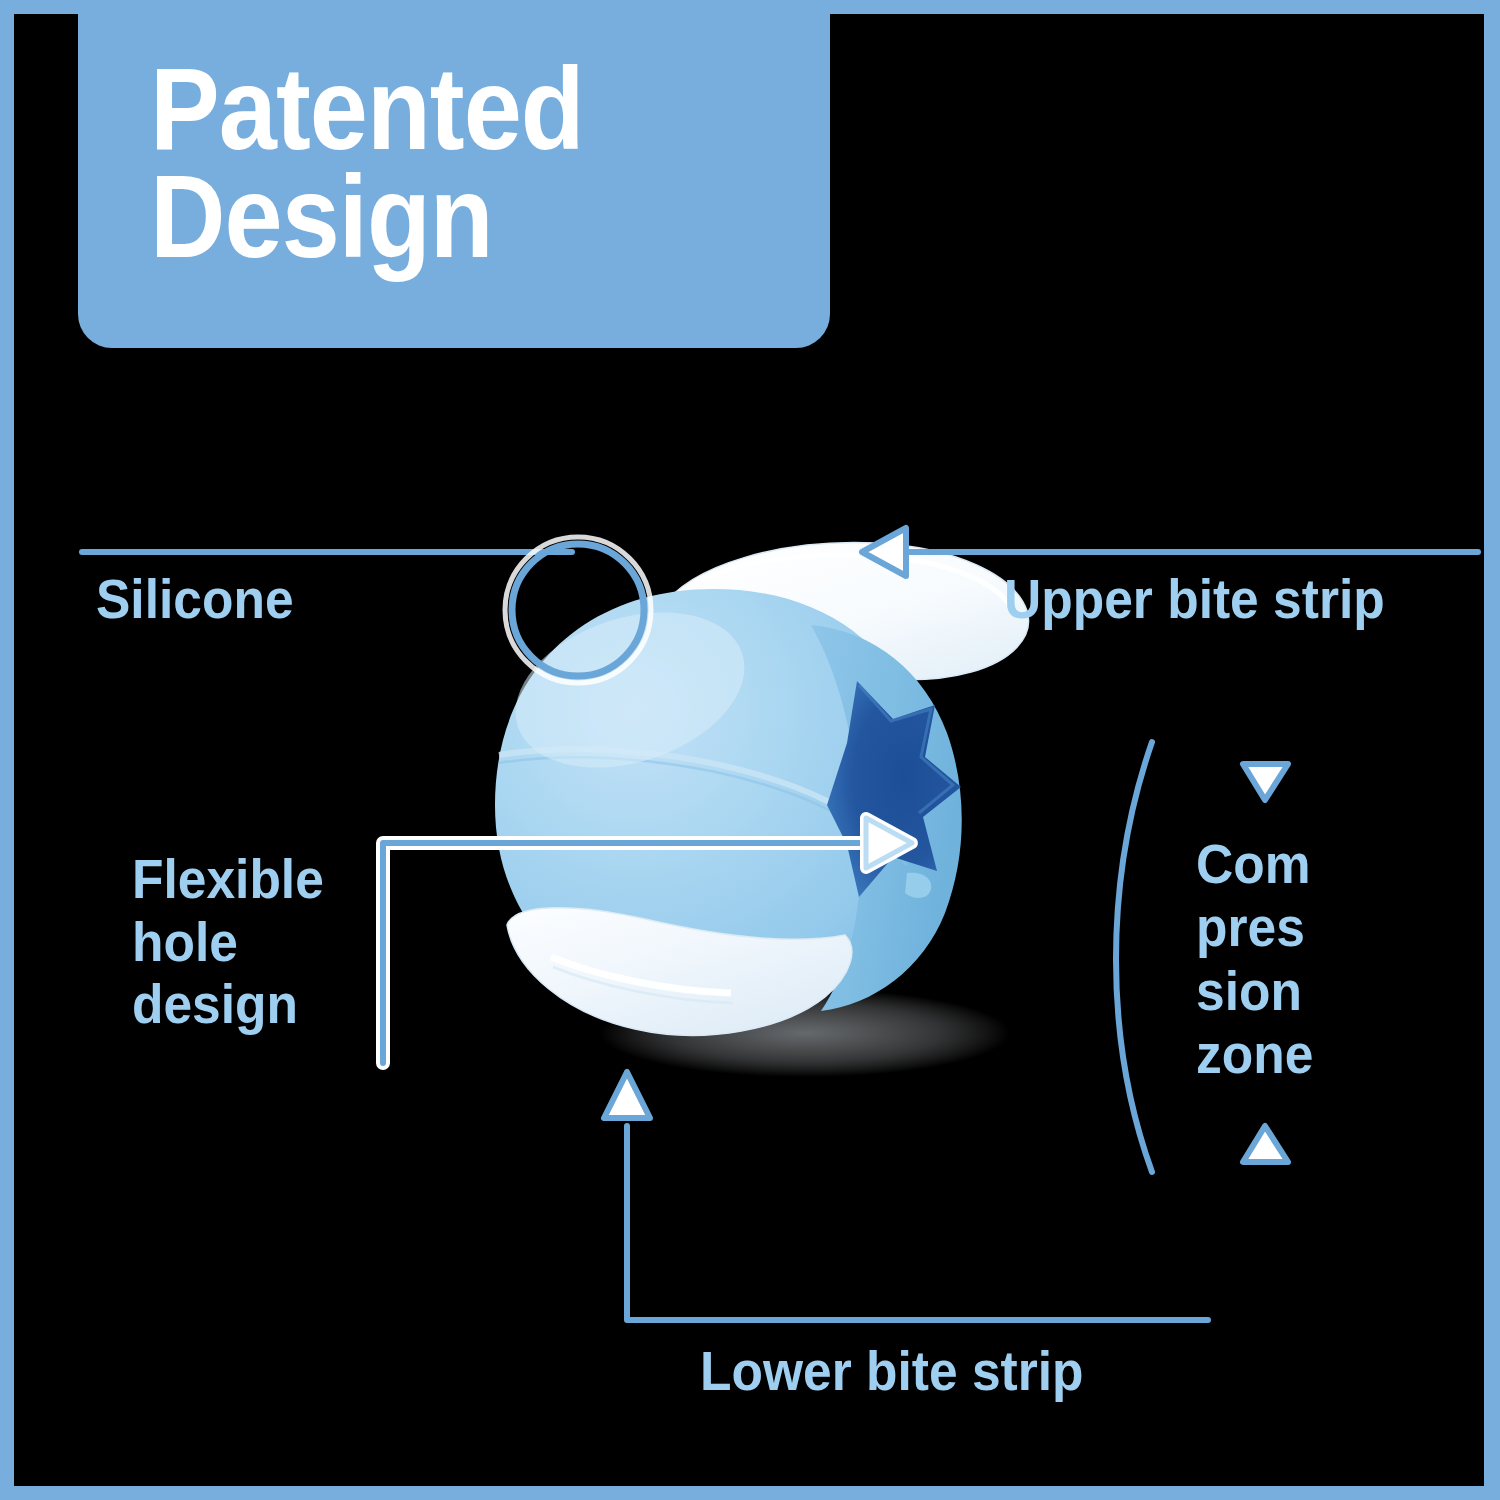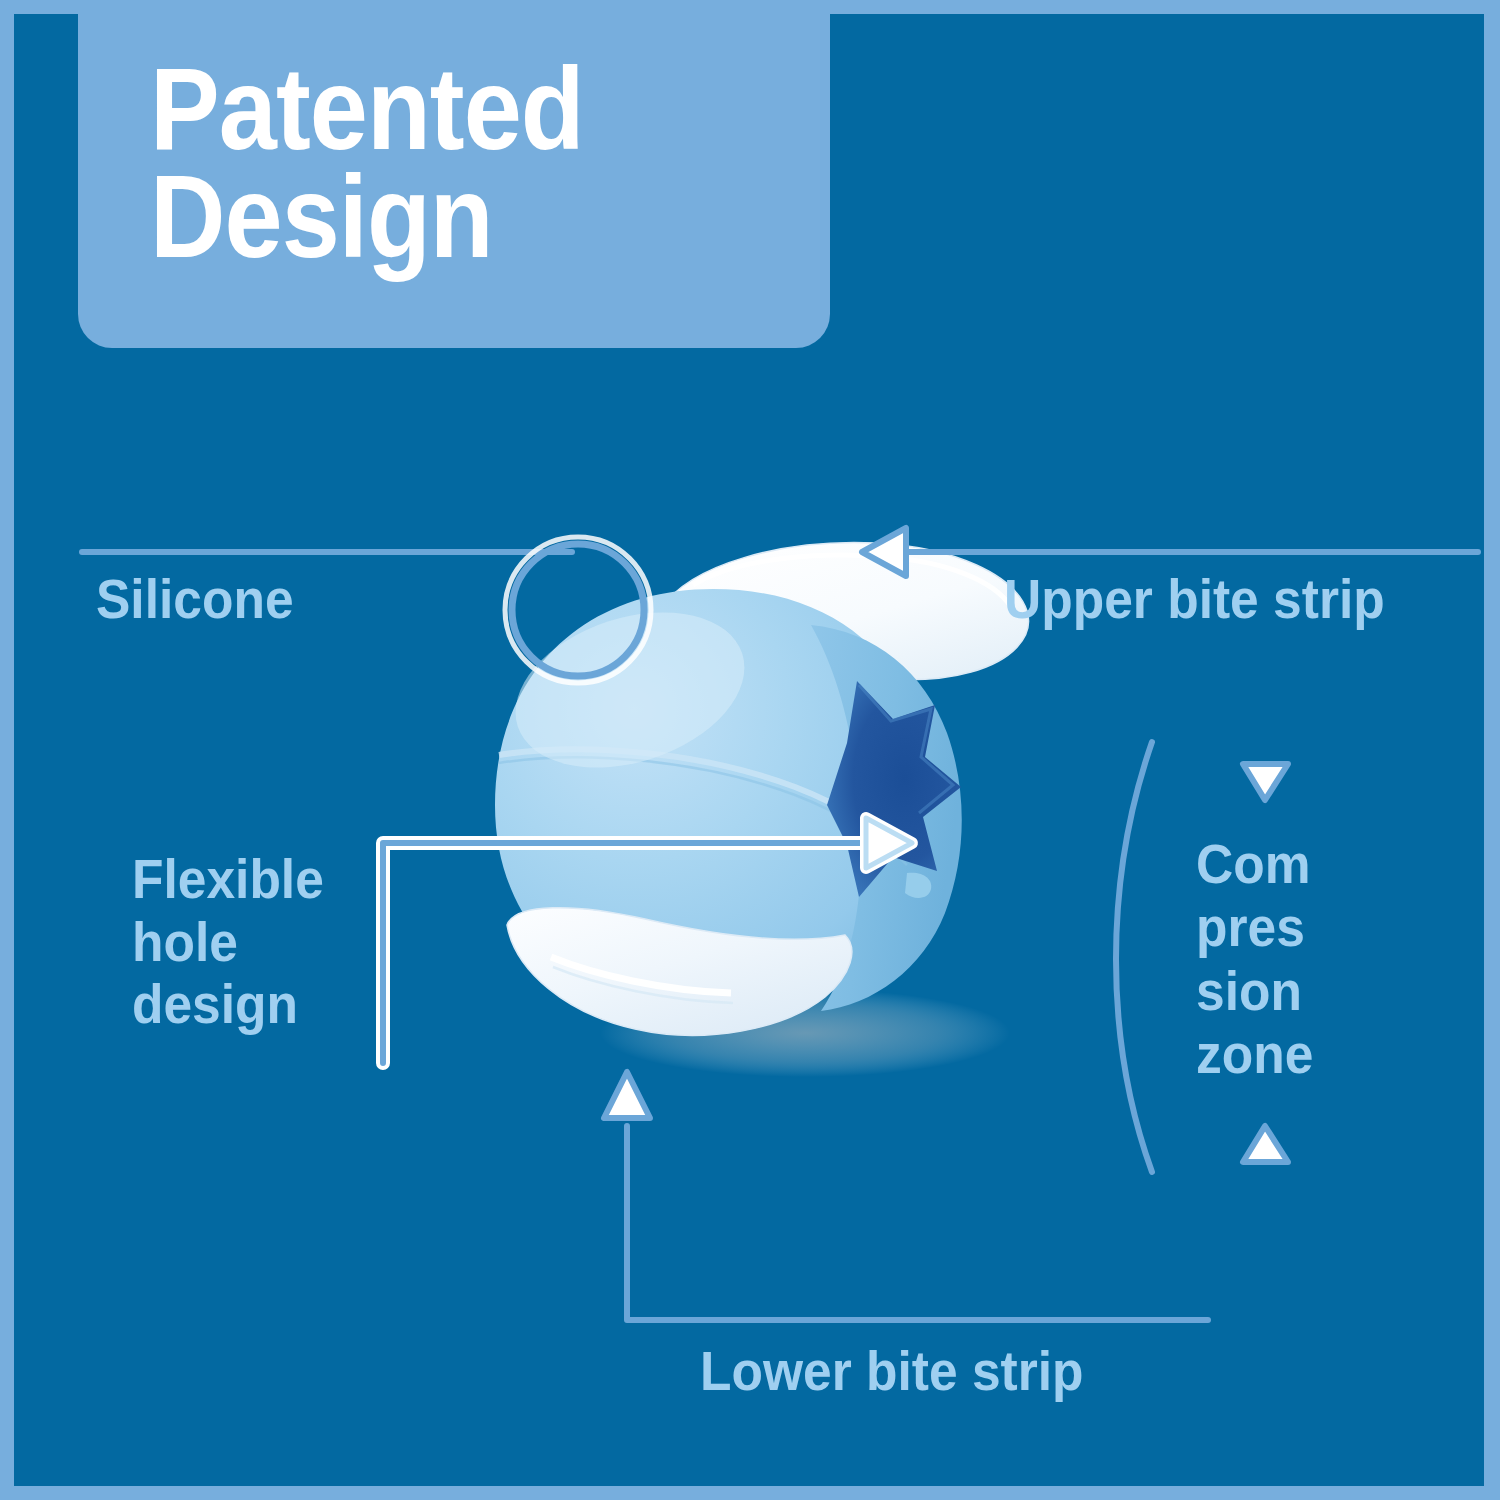--- a/index.html
+++ b/index.html
@@ -4,21 +4,21 @@
 <style>
   html, body {
     margin: 0;
     padding: 0;
     background: #ffffff;
   }
   #page {
     position: relative;
     width: 1500px;
     height: 1500px;
-    background: #0369a1;
+    background: #000000;
     overflow: hidden;
     font-family: "Liberation Sans", sans-serif;
   }
 
   
   .frame-edge { position: absolute; background: #77AEDD; }
   .frame-top    { left: 0;  top: 0;    width: 1500px; height: 14px; }
   .frame-bottom { left: 0;  bottom: 0; width: 1500px; height: 14px; }
   .frame-left   { left: 0;  top: 0;    width: 14px;  height: 1500px; }
   .frame-right  { right: 0; top: 0;    width: 16px;  height: 1500px; }

